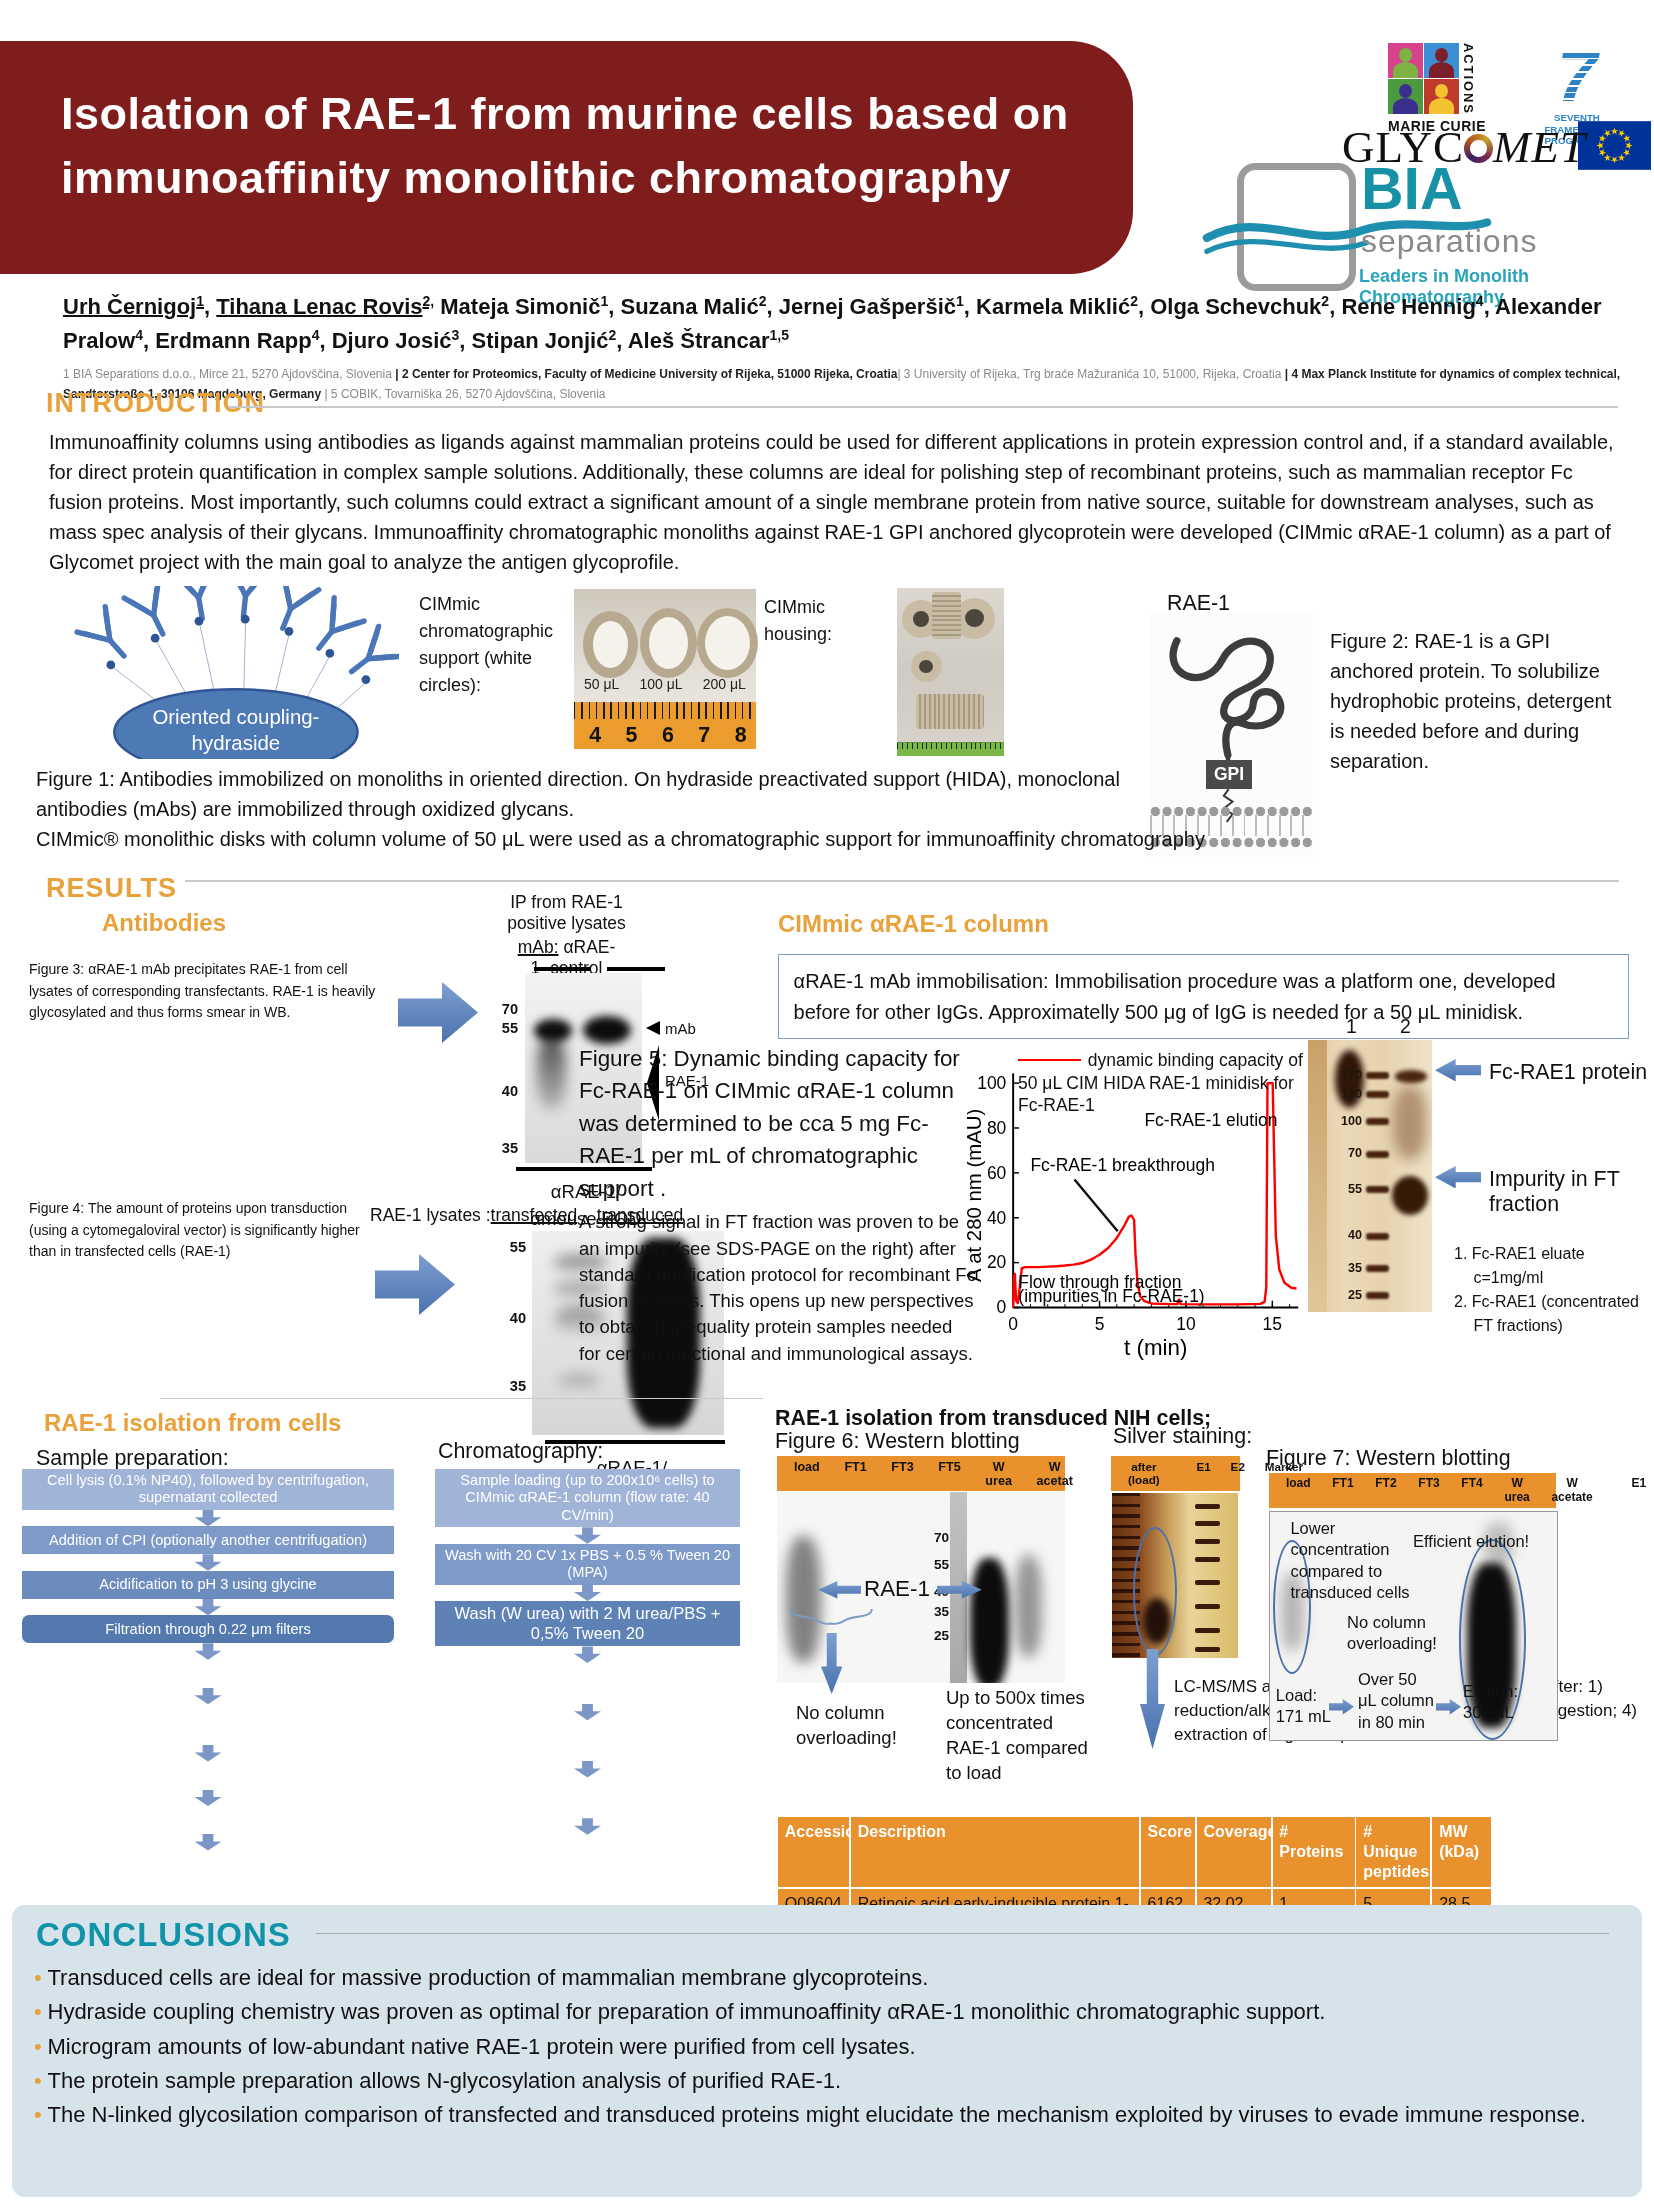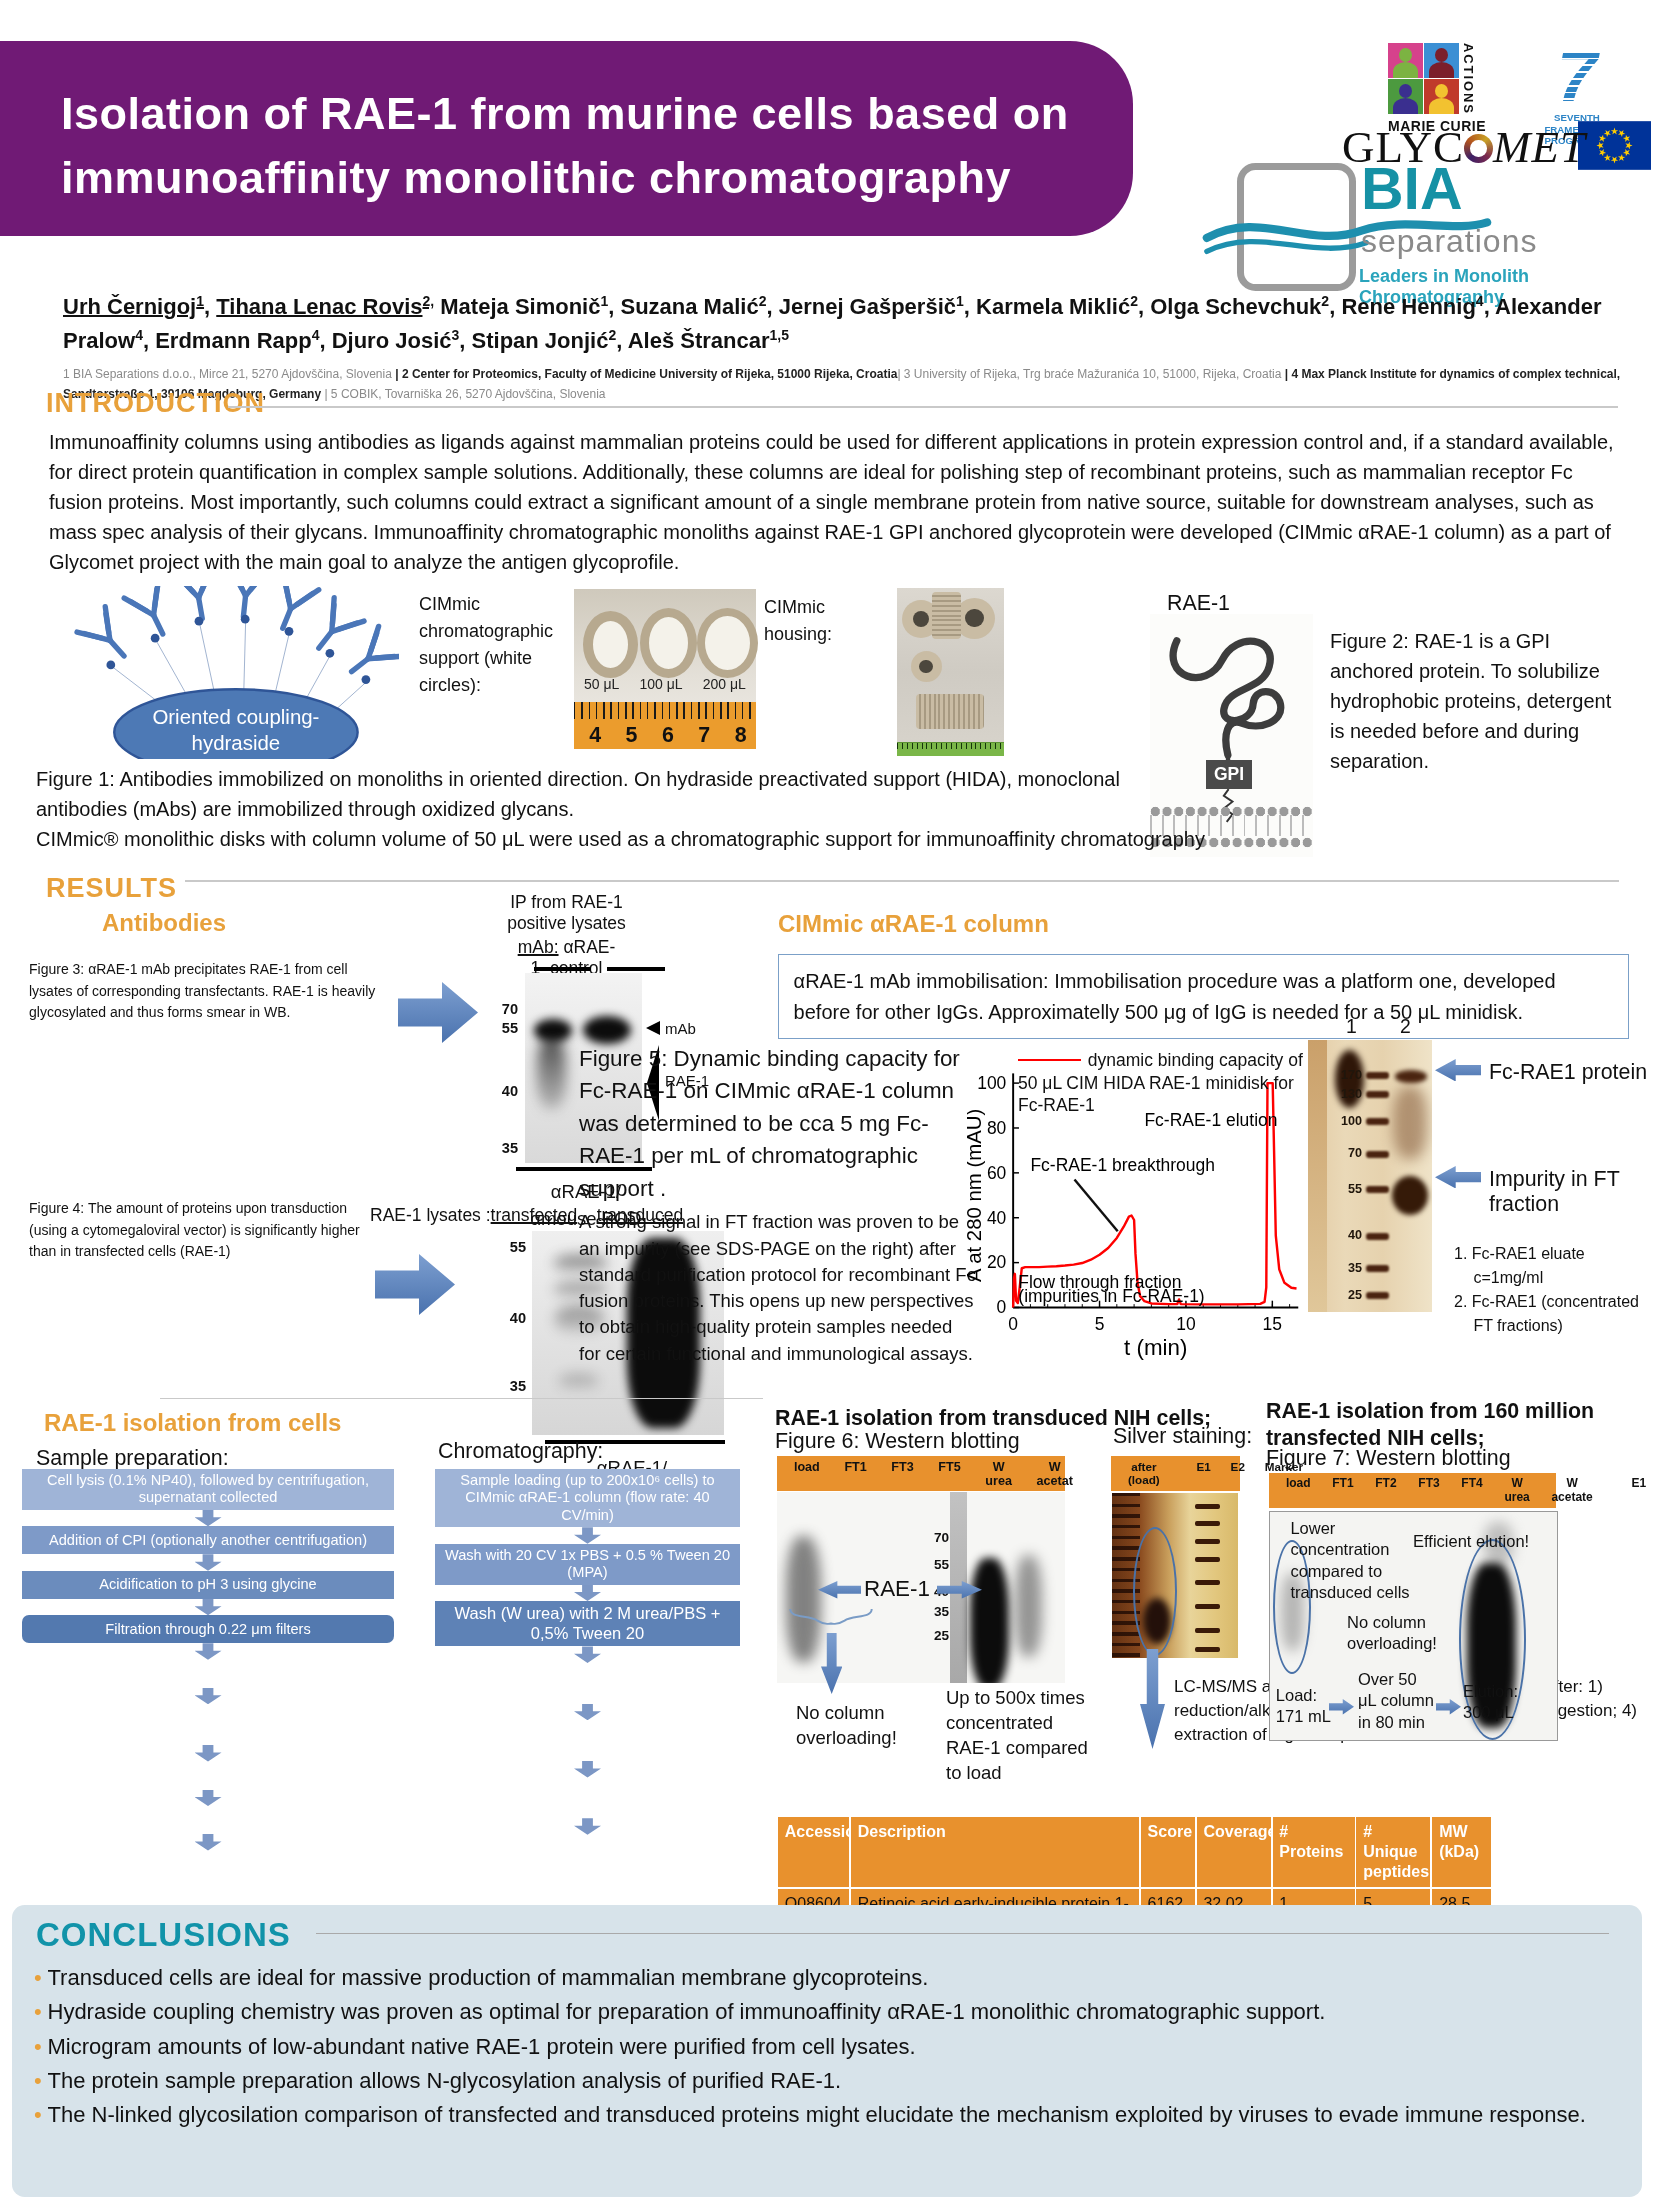--- a/index.html
+++ b/index.html
@@ -1,21 +1,21 @@
 <!DOCTYPE html>
 <html style="font-size:7.8px"><head>
 <meta charset="utf-8">
 <style>
   html,body{margin:0;padding:0;background:#fff;}
   #poster{position:relative;width:1654px;height:2205px;background:#fff;font-family:"Liberation Sans",sans-serif;color:#111;overflow:hidden;}
   .abs{position:absolute;}
   .b{font-weight:normal;}
   .u{text-decoration:underline;text-decoration-thickness:1.9px;}
   
-  .teal-band{left:0;top:41px;width:1133px;height:195px;background:#701a75;border-radius:0 63px 63px 0;}
+  .teal-band{left:0;top:41px;width:1133px;height:233px;background:#7f1d1d;border-radius:0 63px 63px 0;}
   .title{position:absolute;left:61px;top:41px;color:#fff;font-size:45px;font-weight:bold;line-height:1.42;letter-spacing:0.5px;}
   
   .mc{left:1388px;top:43px;width:151px;}
   .mc-grid{display:grid;grid-template-columns:35px 35px;grid-template-rows:35px 35px;gap:1px;float:left;}
   .mc-sq{position:relative;overflow:hidden;}
   .sq1{background:#D6428C;} .sq2{background:#3B8FD4;} .sq3{background:#4C9A3F;} .sq4{background:#C03A2B;}
   .face::before{content:"";position:absolute;left:10.7px;top:4.9px;width:13.6px;height:14.6px;border-radius:50%;}
   .face::after{content:"";position:absolute;left:4.9px;top:18.5px;width:25px;height:19.4px;border-radius:50% 50% 0 0;}
   .f1::before,.f1::after{background:#7CB342;} .f2::before,.f2::after{background:#7B1F2B;}
   .f3::before,.f3::after{background:#3A2F8F;} .f4::before,.f4::after{background:#F2C230;}
@@ -621,21 +621,20 @@
         <div style="position: absolute; left: 83px; top: 87px; width: 25px; height: 4.9px; background: rgb(58, 26, 8); filter: blur(0.5px); border-radius: 1.9px;"></div>
         <div style="position: absolute; left: 83px; top: 111px; width: 25px; height: 4.9px; background: rgb(58, 26, 8); filter: blur(0.5px); border-radius: 1.9px;"></div>
         <div style="position: absolute; left: 83px; top: 135px; width: 25px; height: 4.9px; background: rgb(58, 26, 8); filter: blur(0.5px); border-radius: 1.9px;"></div>
         <div style="position: absolute; left: 83px; top: 154px; width: 25px; height: 4.9px; background: rgb(58, 26, 8); filter: blur(0.5px); border-radius: 1.9px;"></div>
       </div>
   </div>
   <div class="ellipse abs" style="left:1133px;top:1527px;width:40px;height:125px;"></div>
   <div class="abs ar ar-d" style="left:1140px;top:1649px;width:25px;height:100px;"></div>
   <div class="abs b" style="left:1174px;top:1675px;width:486px;font-size:17px;line-height:1.4;">LC-MS/MS analysis from Coomassie-stained gel after: 1) reduction/alkylation; 2) deglycosylation; 3) tryptic digestion; 4) extraction of digested proteins from band</div>
 
-  <div class="abs h44" style="left:1266px;top:1398px;width:389px;">RAE-1 isolation from 160 million transfected NIH cells;</div>
   <div class="abs" style="left:1266px;top:1446px;font-size:21.4px;">
     <span class="b">Figure 7:</span><span> Western blotting</span>
   </div>
   <div class="lanebar" style="left:1269px;top:1473px;width:287px;height:35px;">
 
   <div class="lane" style="margin-right:9.7px;font-size:12px;">
         <div>load</div>
         <div></div>
       </div>
       <div class="lane" style="margin-right:9.7px;font-size:12px;">

